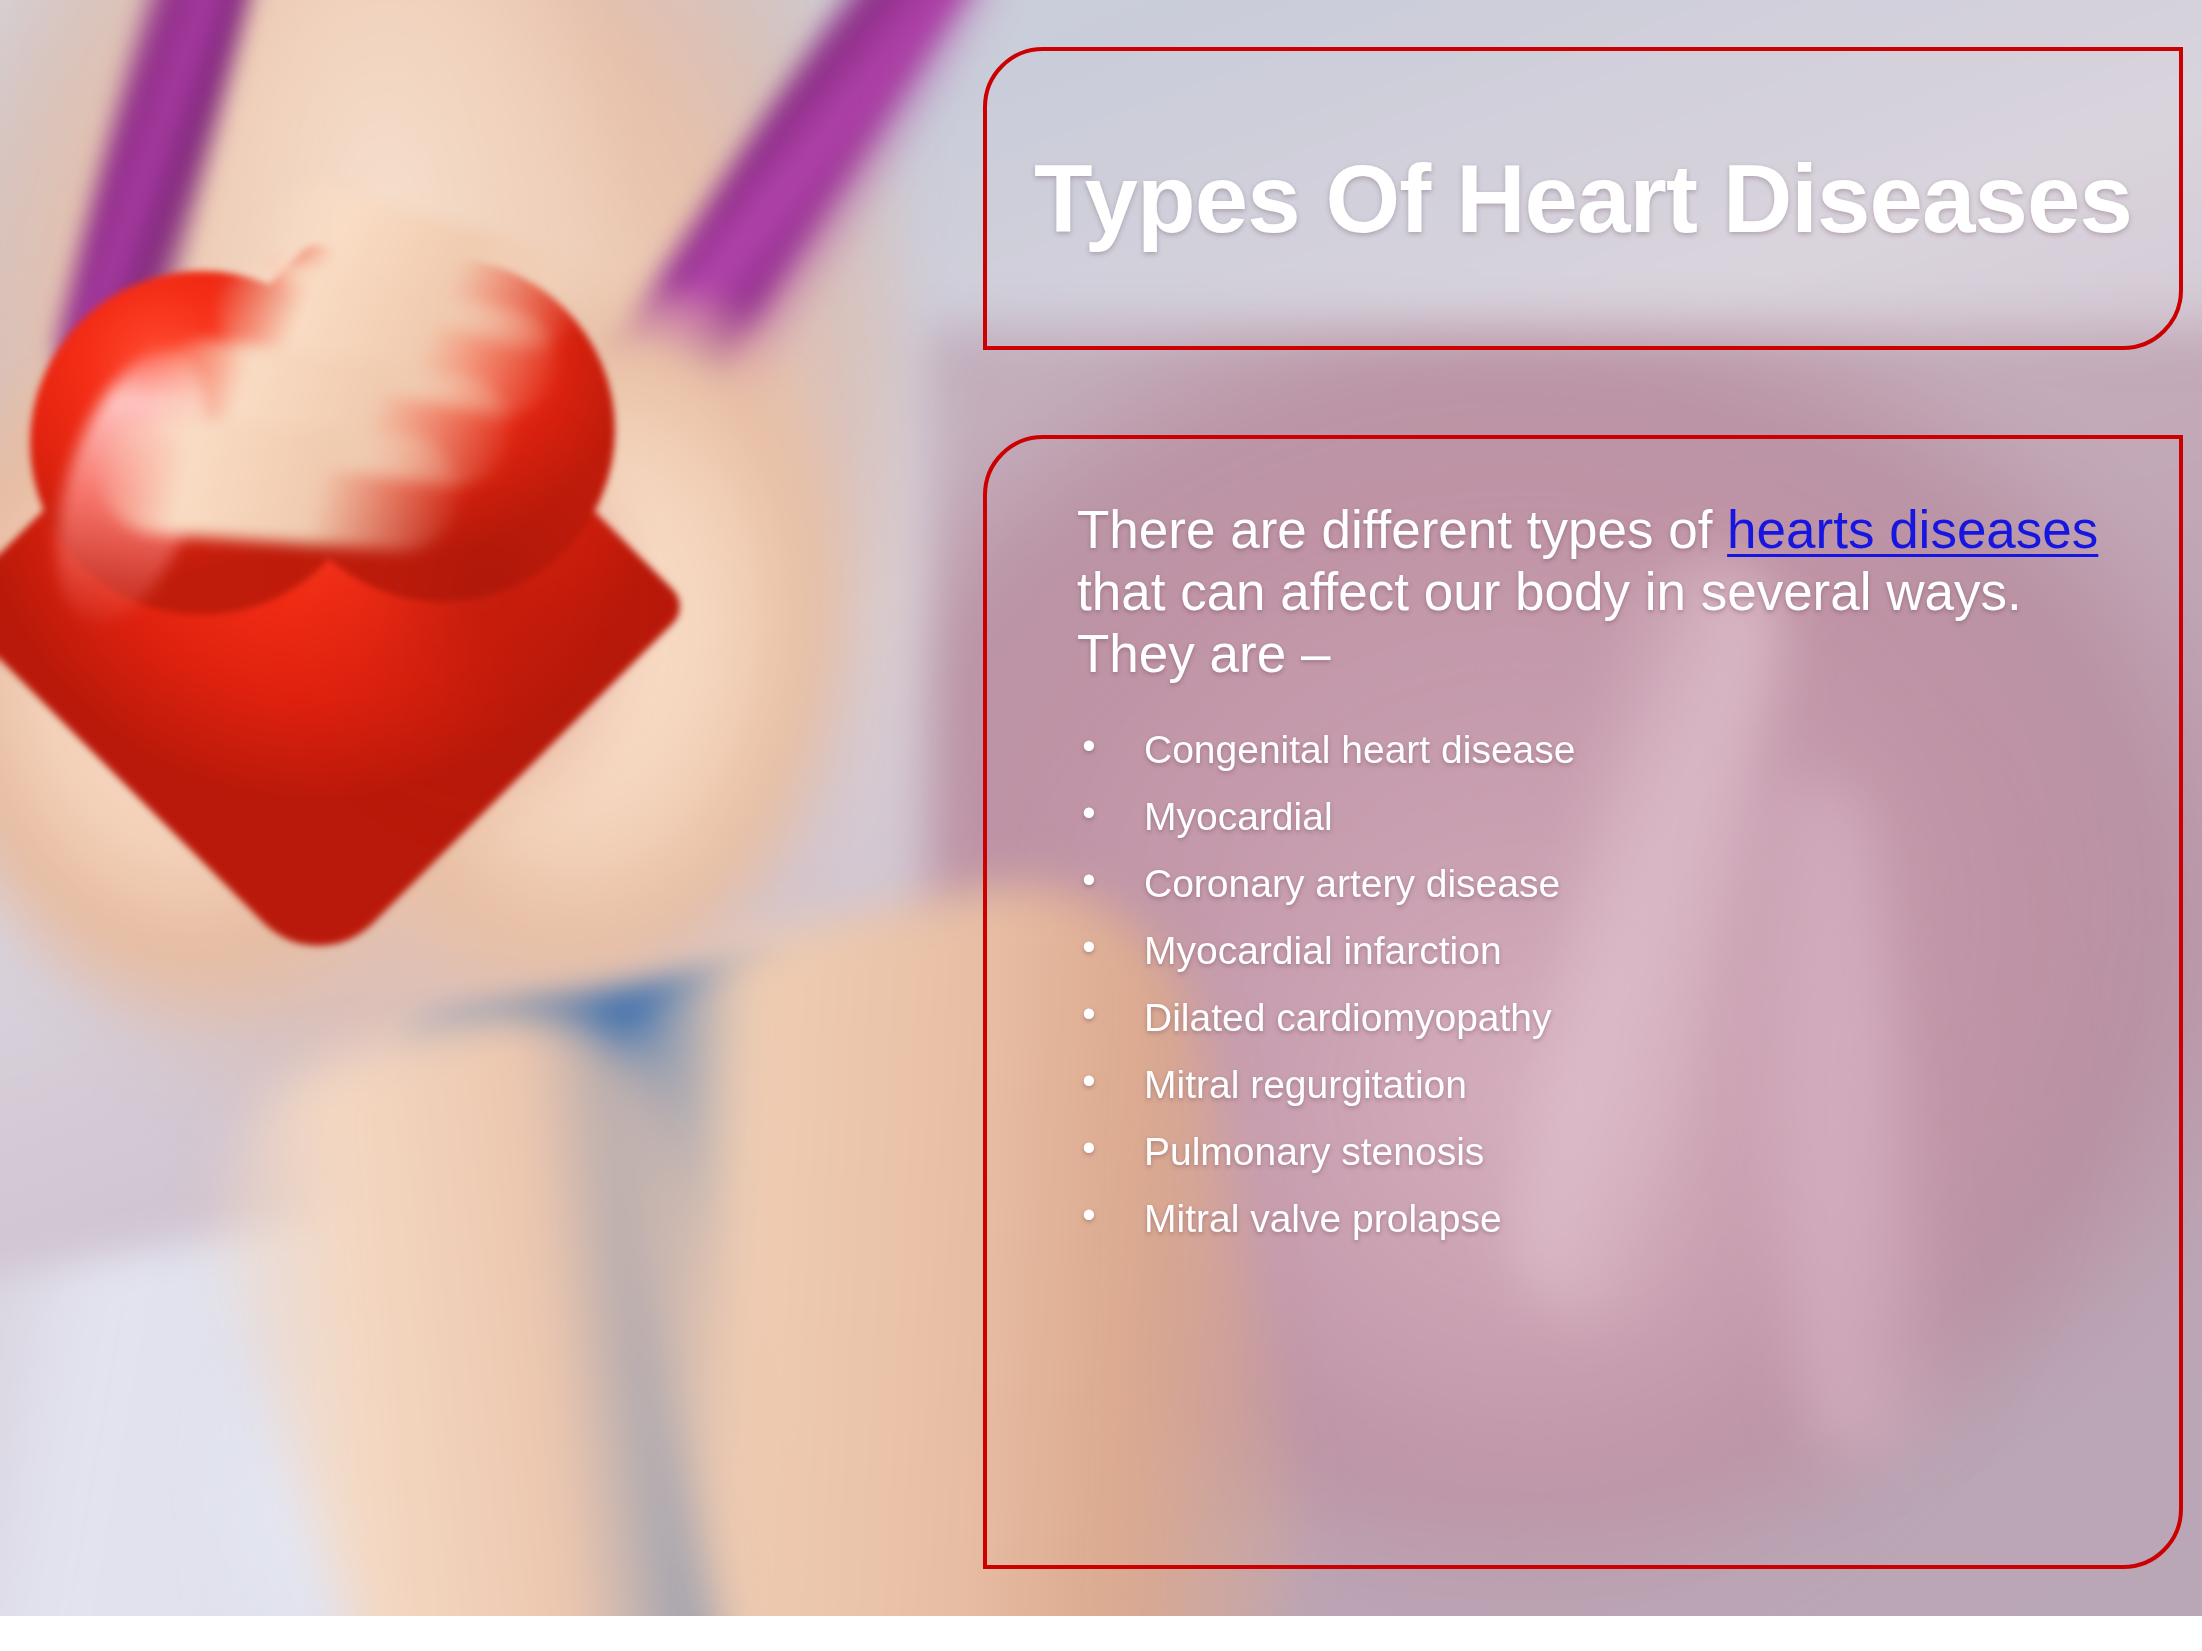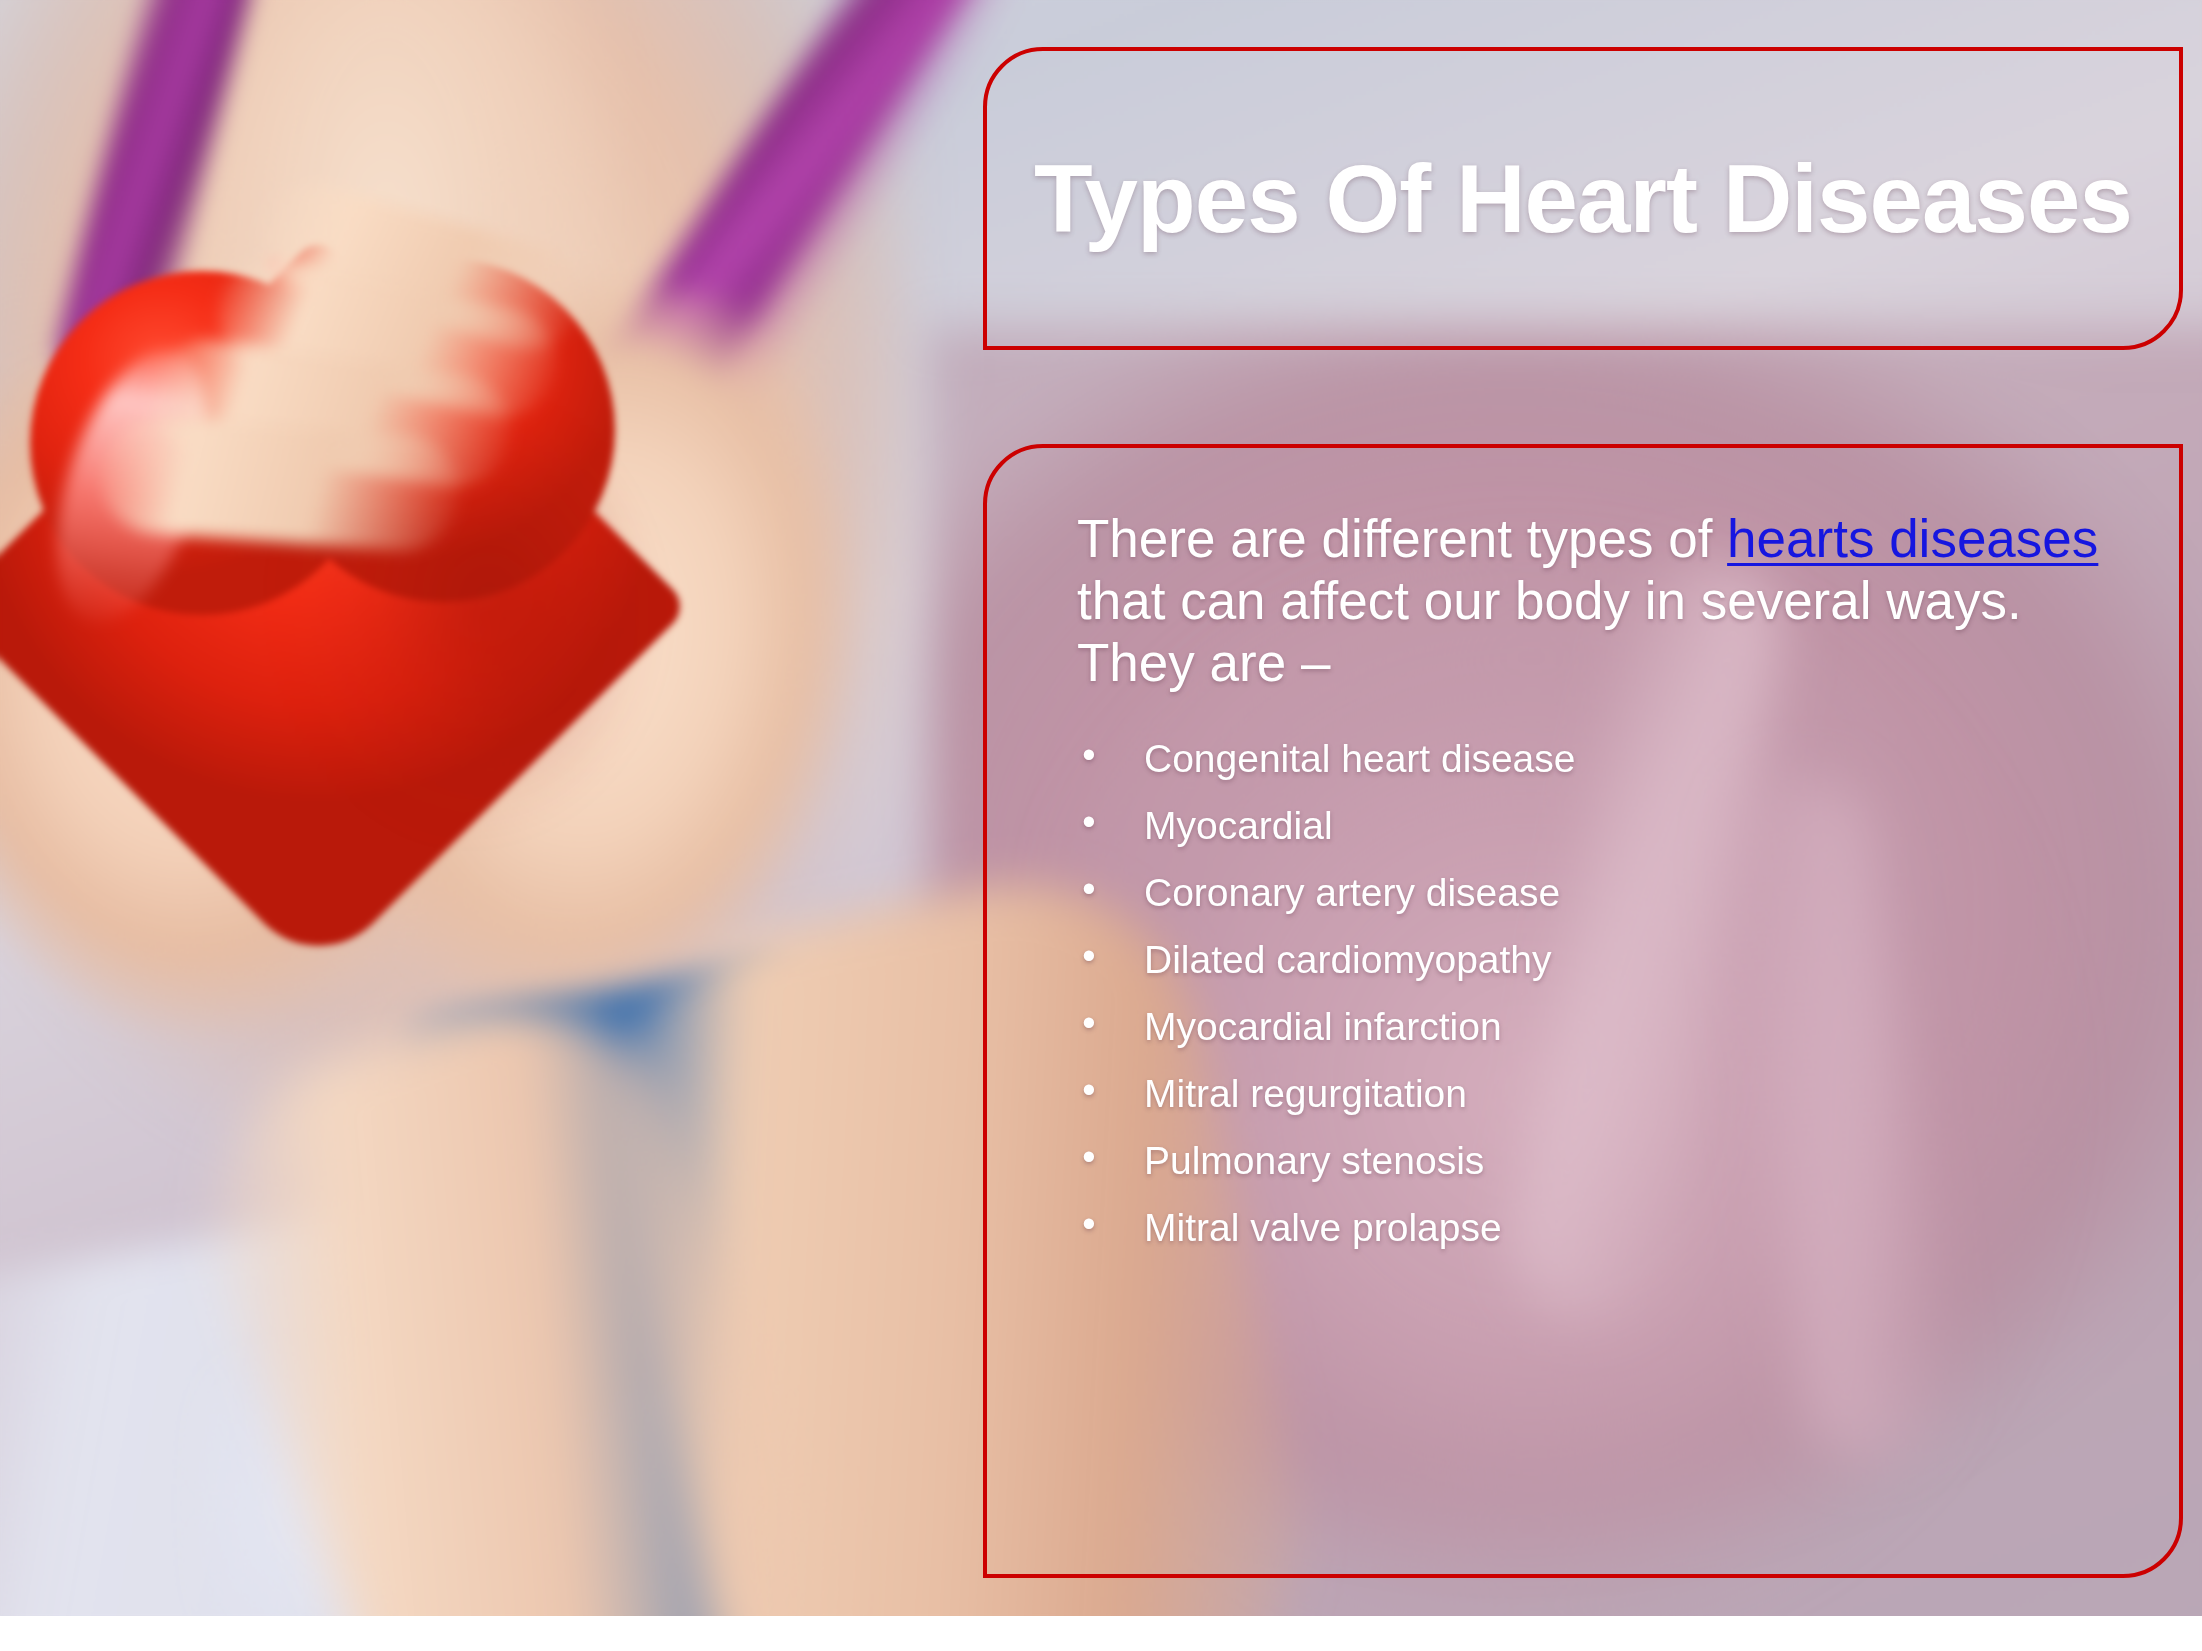--- a/index.html
+++ b/index.html
@@ -421,21 +421,21 @@
     letter-spacing: -0.9px;
     white-space: nowrap;
     line-height: 1;
     text-shadow: 0 1.7px 5.2px rgba(90,50,70,0.30);
   }
 
   
   .content-box {
     position: absolute;
     left: 983px;
-    top: 444px;
+    top: 435px;
     width: 1200px;
     height: 1134px;
     border: 4.3px solid #cc0000;
     border-radius: 60px 0 60px 0;
     box-sizing: border-box;
     padding: 60px 34px 0 90px;
   }
 
   .intro {
     color: #ffffff;
@@ -524,22 +524,22 @@
   </div>
 
   <div class="content-box">
 
     <p class="intro"><span>There are different types of </span><a class="link" href="#">hearts diseases</a><span> that can affect our body in several ways. They are –</span></p>
 
     <ul class="bullets">
       <li>Congenital heart disease</li>
       <li>Myocardial</li>
       <li>Coronary artery disease</li>
+      <li>Myocardial infarction</li>
       <li>Dilated cardiomyopathy</li>
-      <li>Myocardial infarction</li>
       <li>Mitral regurgitation</li>
       <li>Pulmonary stenosis</li>
       <li>Mitral valve prolapse</li>
     </ul>
 
   </div>
 
 </div>
 
 

